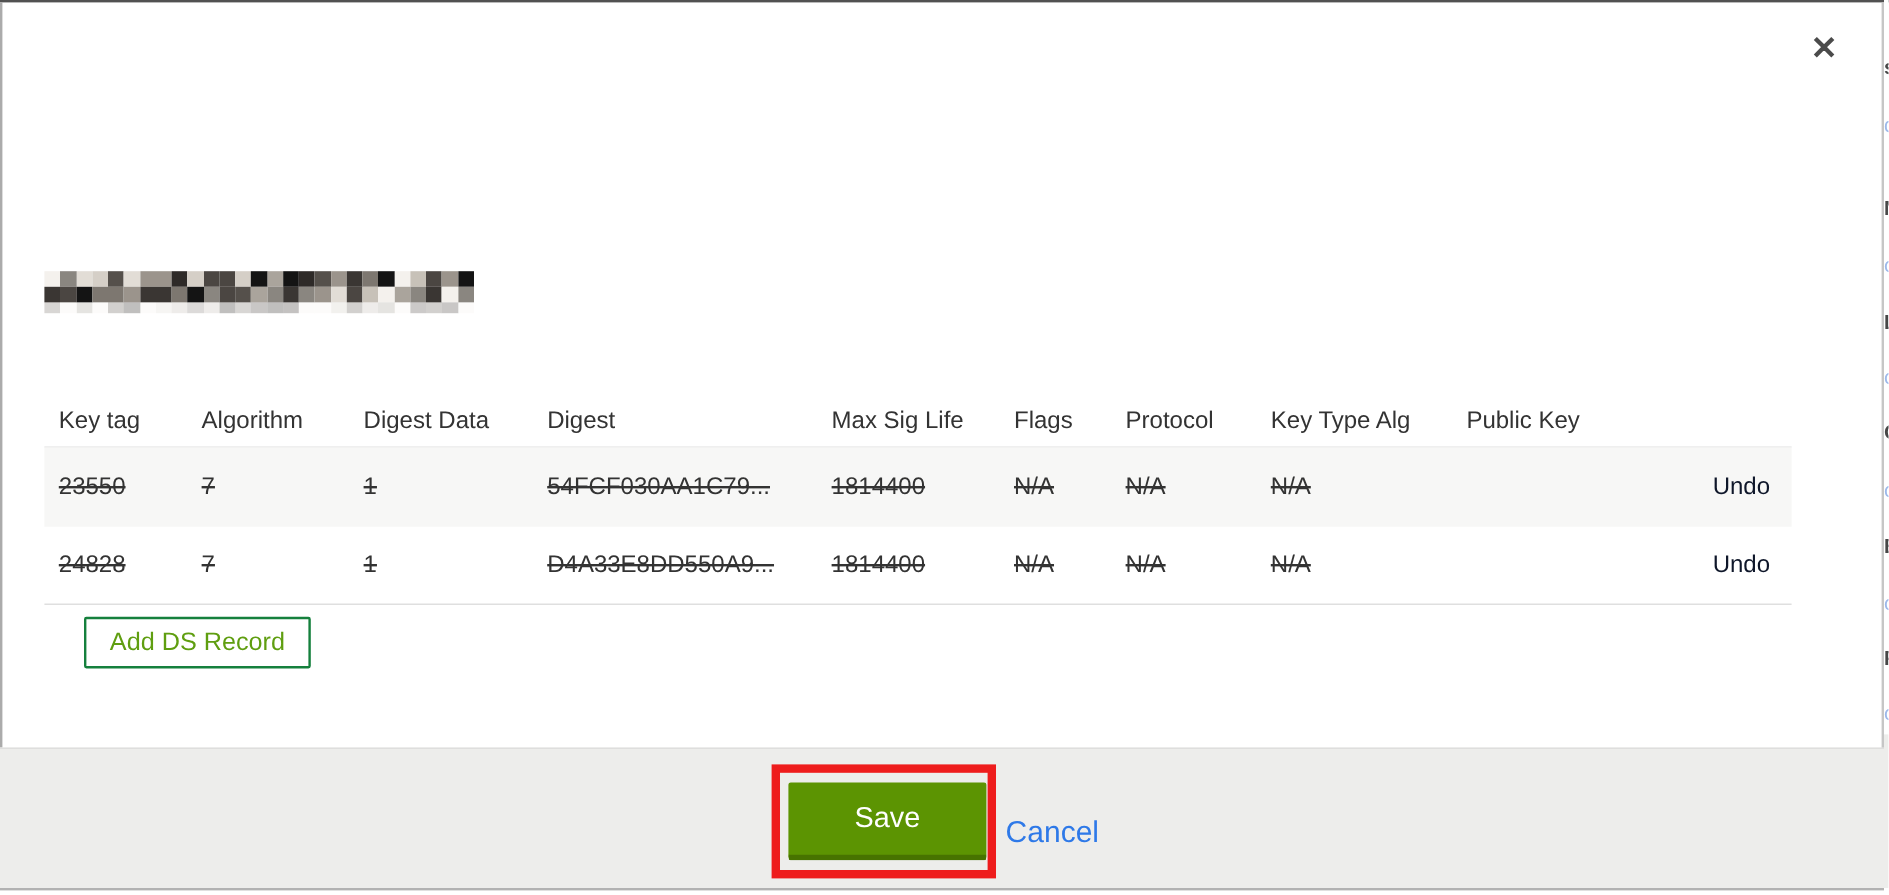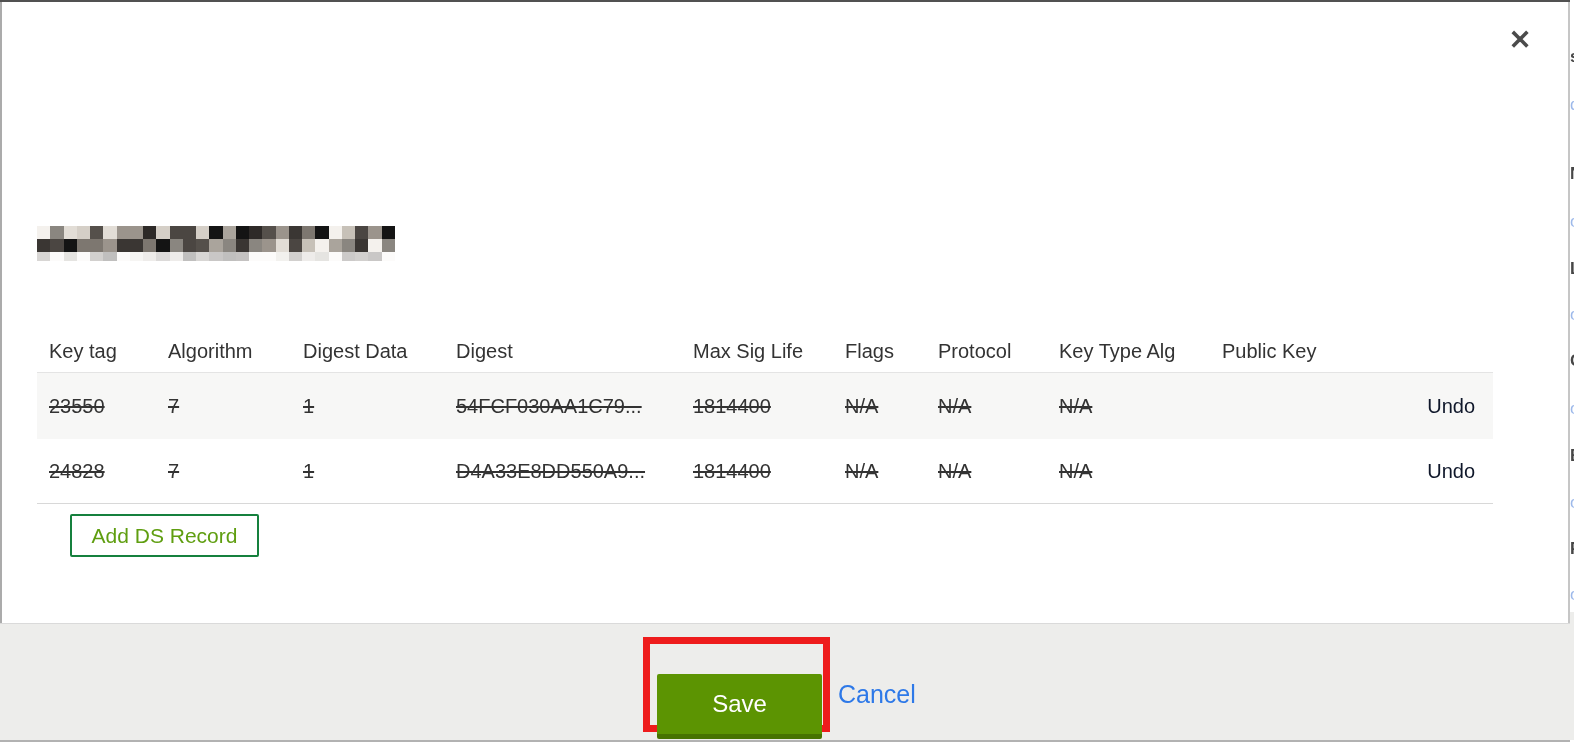--- a/index.html
+++ b/index.html
@@ -41,21 +41,21 @@
                 background:#ffffff; border:2px solid #15803d; border-radius:2px;
                 color:#5f9e10; font-size:21px; cursor:pointer;margin-left:31px; }
 
   
   .footer-bar { position:absolute; left:0; top:623px; width:1570px; height:117px;
                 background:#ededeb; border-top:1px solid #dadada; }
   .annotation-box { position:absolute; left:643px; top:637px; width:187px; height:95px;
                     border:7px solid #ee1c1c; }
   .save-btn { position:absolute; left:657px; top:652px; width:165px; height:65px;
               background:#5c9402; border:none; border-bottom:5px solid #477300; border-radius:2px;
-              color:#ffffff; font-size:24px; cursor:pointer;margin-top:22px; }
+              color:#ffffff; font-size:24px; cursor:pointer; }
   .cancel-link { position:absolute; left:838px; top:668px; font-size:25px; color:#2e79e8;
                  text-decoration:none; cursor:pointer;margin-top:12px; }
 
   
   .edge-sliver { position:absolute; left:1570px; top:0; width:4px; height:746px;
                  overflow:hidden; background:#ffffff; }
   .edge-sliver .sliver-footer { position:absolute; left:0; top:612px; width:4px; height:128px; background:#ededeb; }
   .edge-sliver .frag { position:absolute; left:0; width:12px; font-size:17px; line-height:17px; }
   .edge-sliver .frag.bold { font-weight:bold; color:#474747; }
   .edge-sliver .frag.link { color:#9db9ea; }

